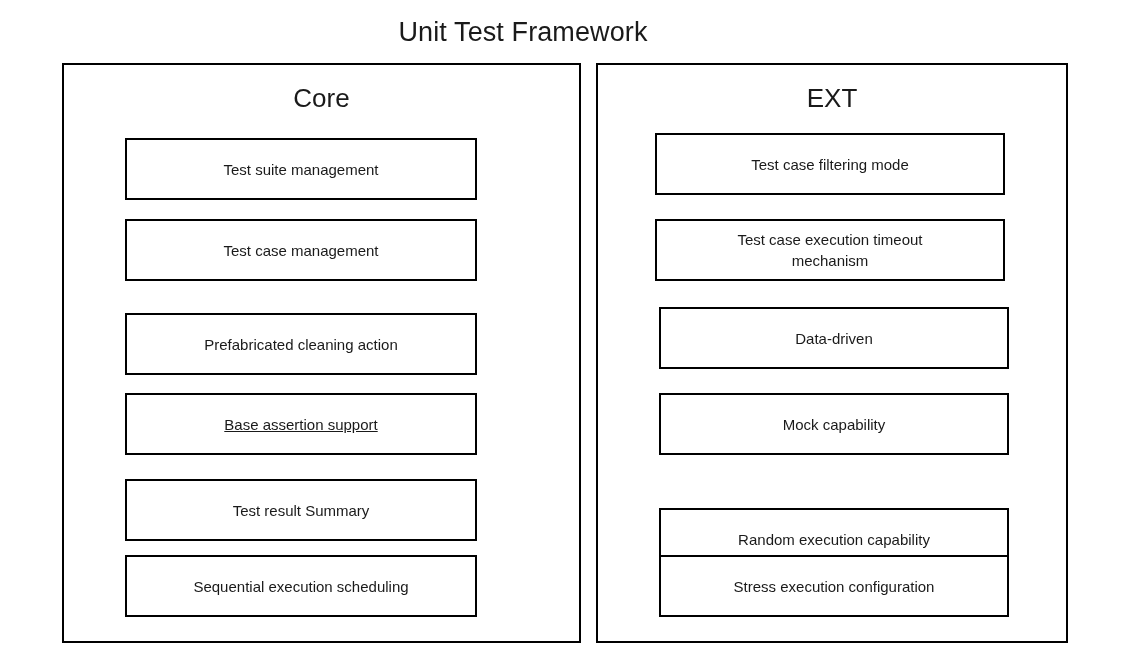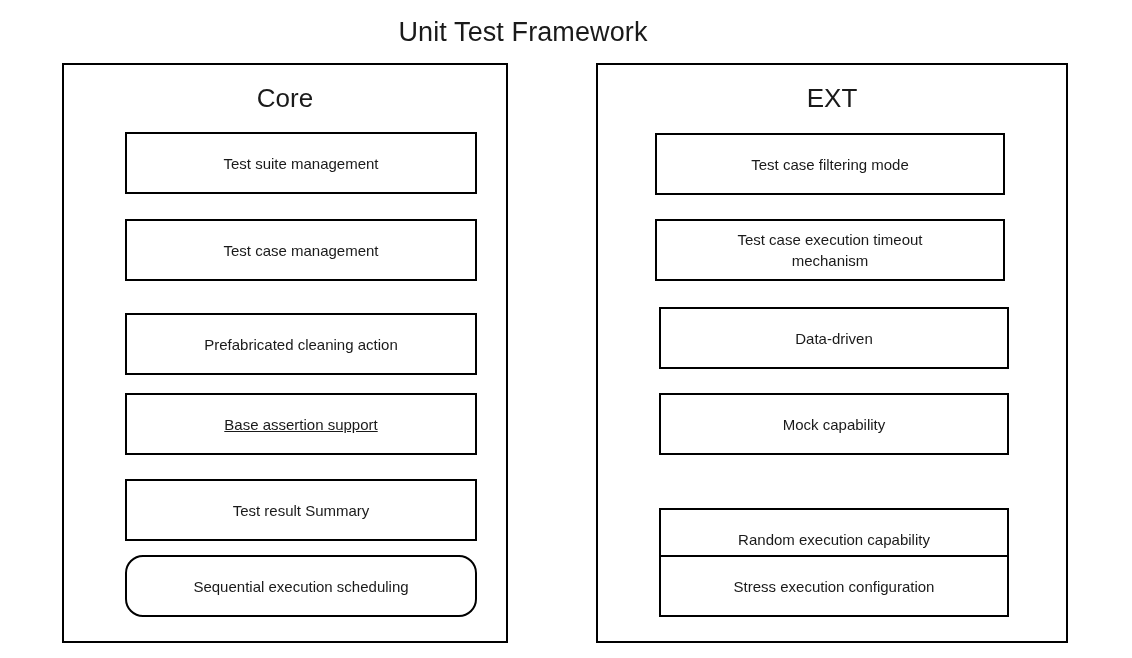--- a/index.html
+++ b/index.html
@@ -37,21 +37,21 @@
   .panel {
     position: absolute;
     top: 63px;
     height: 580px;
     box-sizing: border-box;
     border: 2.5px solid #000000;
     background: #ffffff;
   }
   .panel-core {
     left: 62px;
-    width: 446px;
+    width: 519px;
   }
   .panel-ext {
     left: 596px;
     width: 472px;
     padding-left: 32px;
   }
   .panel-title {
     position: absolute;
     left: 0;
     top: 17px;
@@ -100,36 +100,36 @@
 </head>
 <body>
 
 <div id="canvas">
 
   <div class="diagram-title">Unit Test Framework</div>
 
   <div class="panel panel-core">
     <div class="panel-title">Core</div>
     <div class="box-stack">
-      <div class="feature-box" style="top:2px;">
+      <div class="feature-box" style="top:8px;">
         <span class="feature-label">Test suite management</span>
       </div>
       <div class="feature-box" style="top:89px;">
         <span class="feature-label">Test case management</span>
       </div>
       <div class="feature-box" style="top:170px;margin-top:13px;">
         <span class="feature-label">Prefabricated cleaning action</span>
       </div>
       <div class="feature-box" style="top:263px;text-decoration:underline;">
         <span class="feature-label">Base assertion support</span>
       </div>
       <div class="feature-box" style="top:349px;">
         <span class="feature-label">Test result Summary</span>
       </div>
-      <div class="feature-box" style="top:425px;border-radius:18px;">
+      <div class="feature-box" style="top:425px;">
         <span class="feature-label">Sequential execution scheduling</span>
       </div>
     </div>
   </div>
 
   <div class="panel panel-ext">
     <div class="panel-title">EXT</div>
     <div class="box-stack">
       <div class="feature-box" style="top:3px;">
         <span class="feature-label">Test case filtering mode</span>

